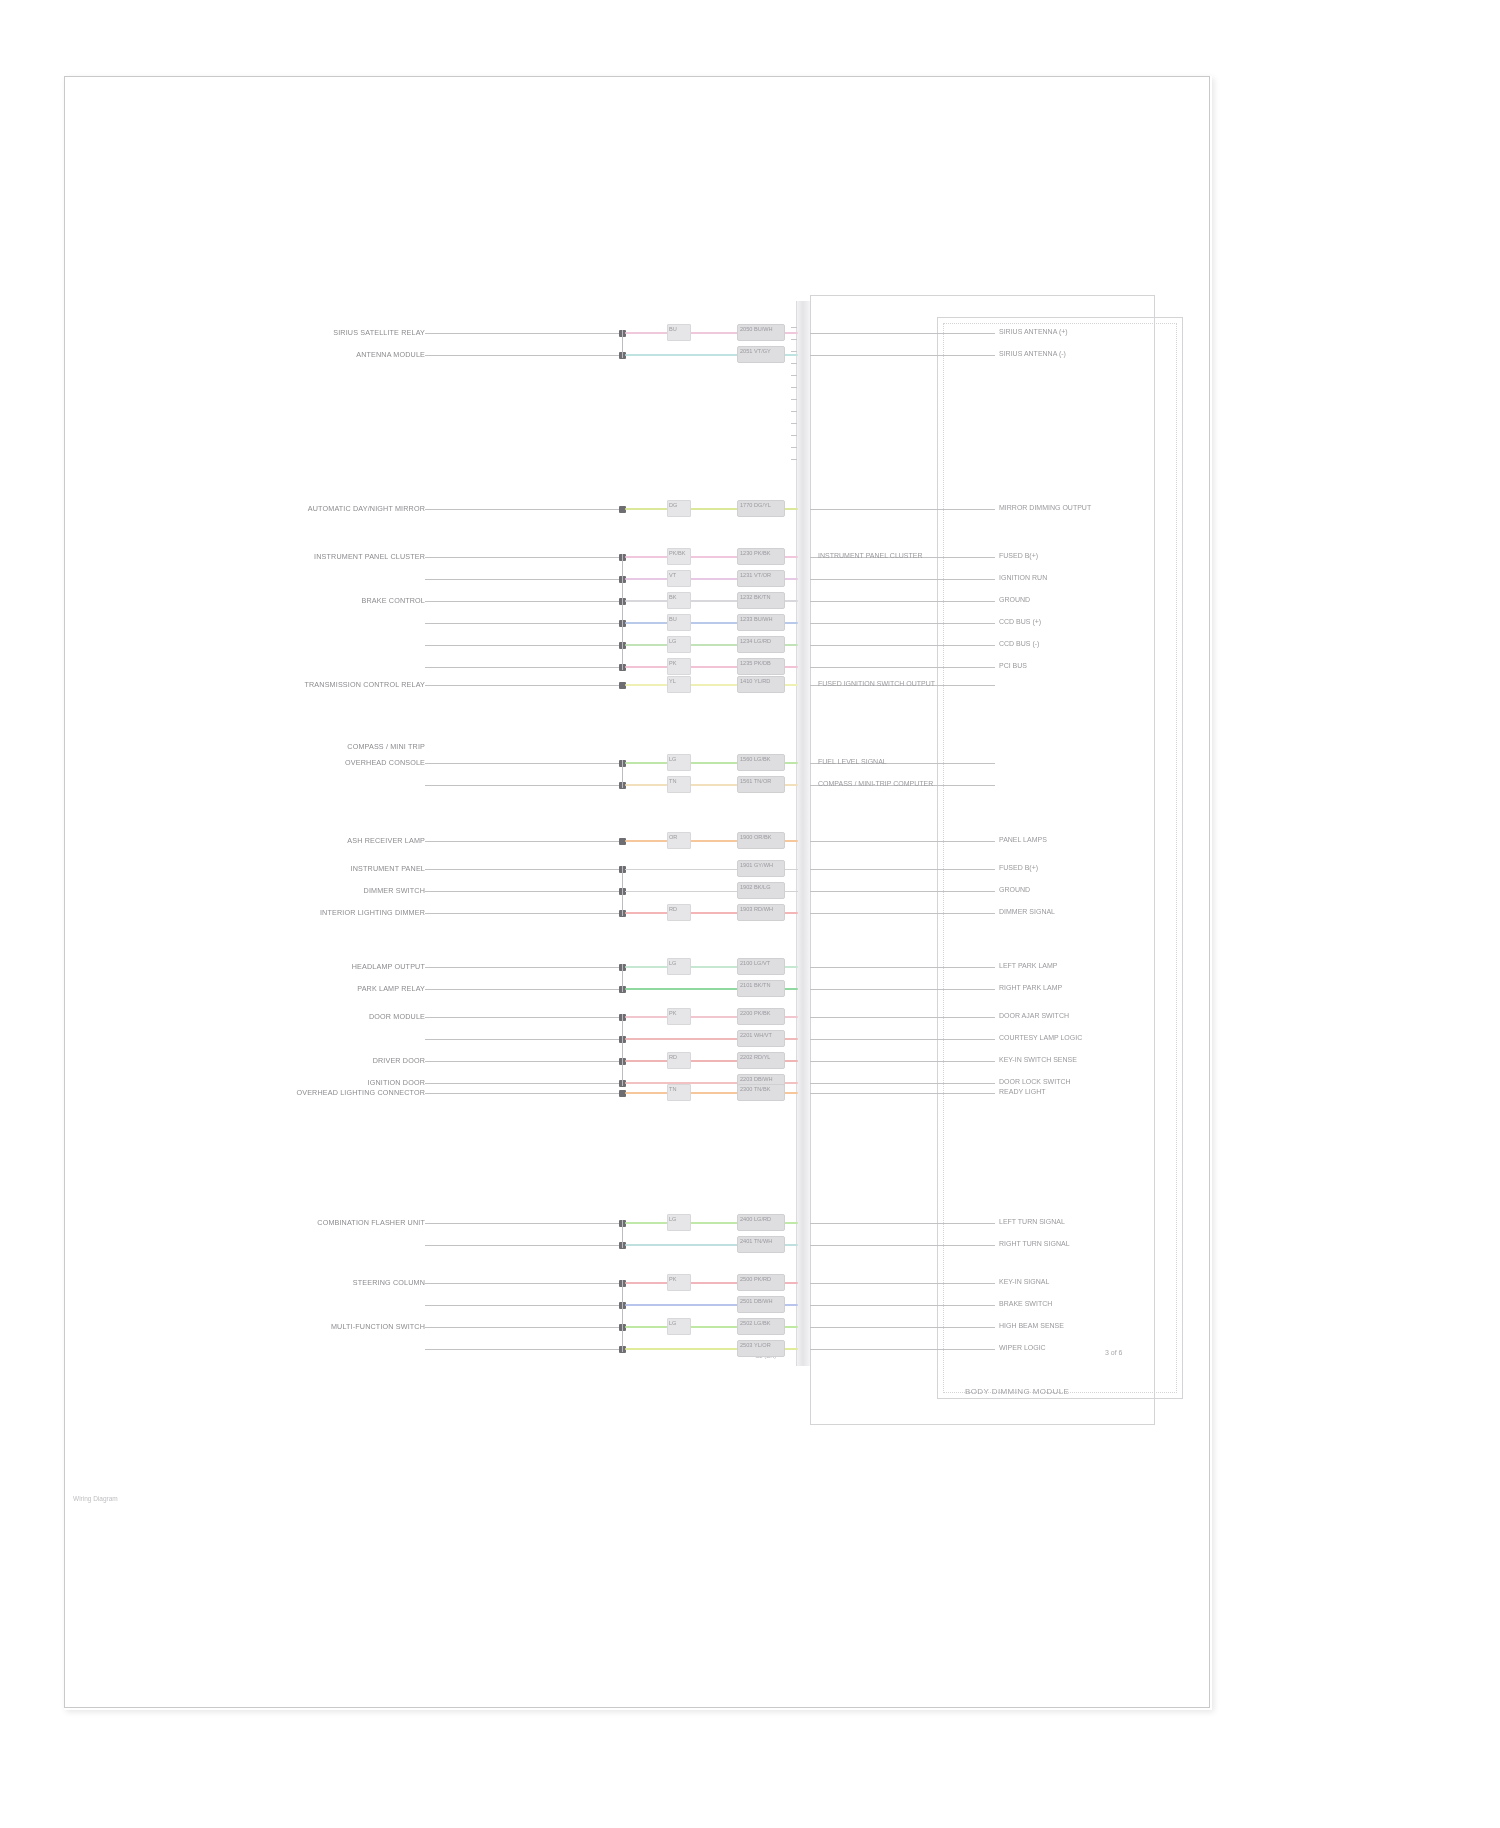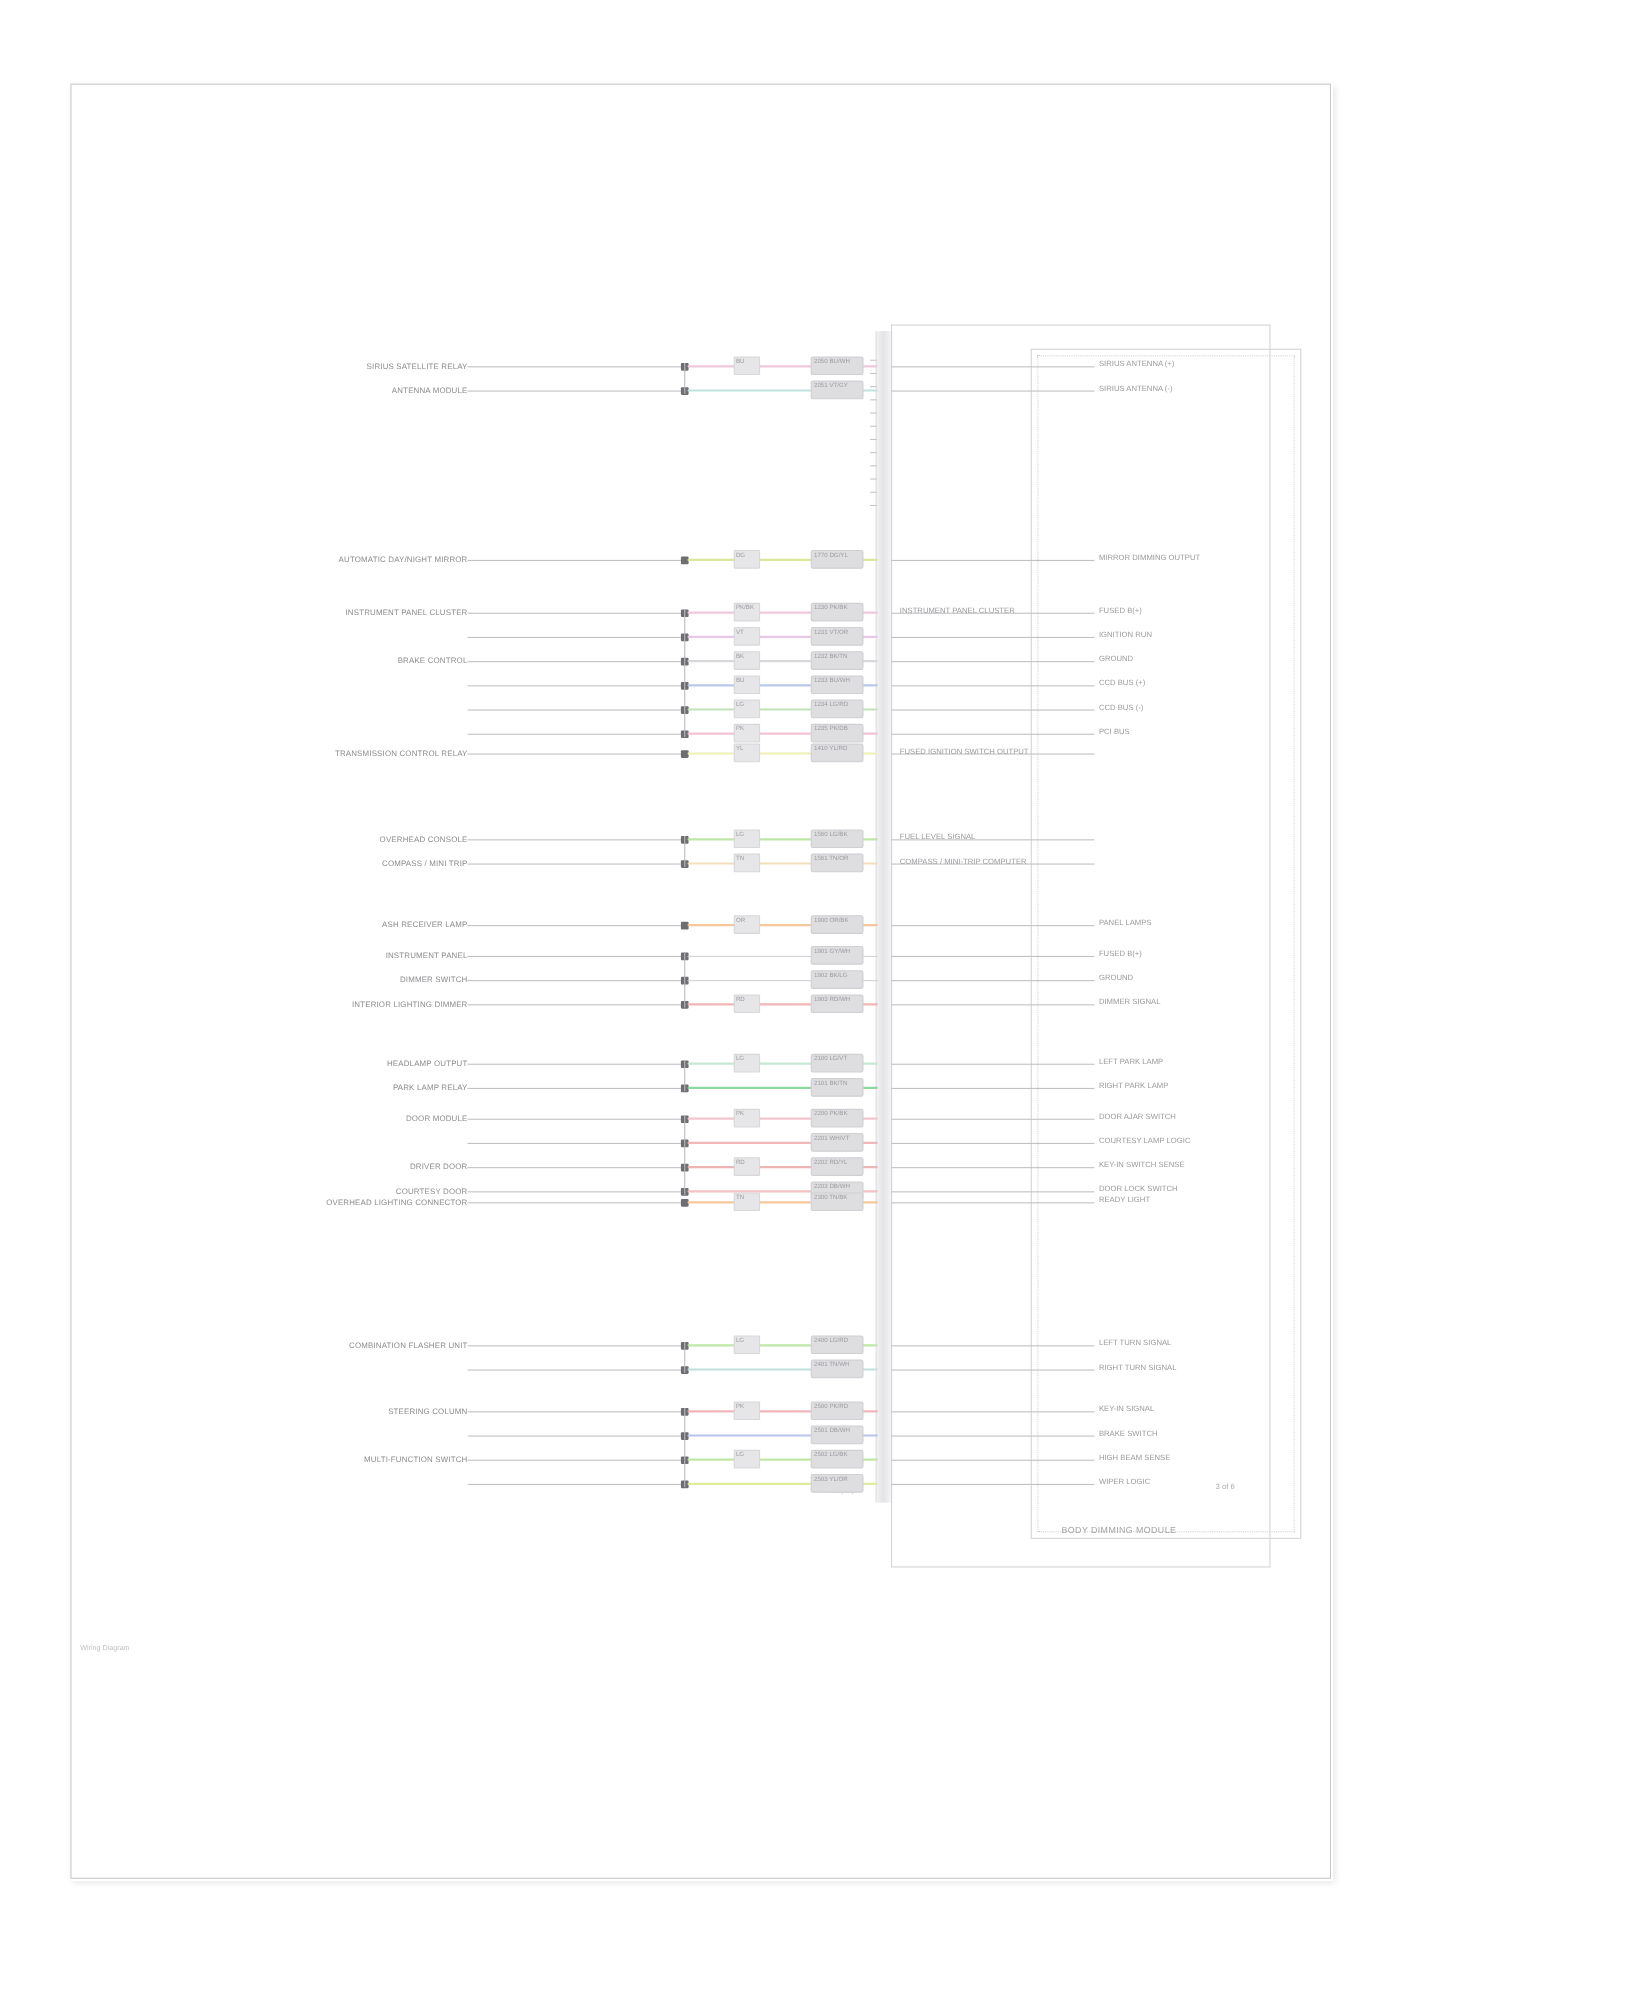--- a/index.html
+++ b/index.html
@@ -174,21 +174,21 @@
       <div class="lbl r strong" style="left: 110px; top: 681px; width: 250px;">OVERHEAD CONSOLE</div>
       <div class="lead" style="left: 360px; top: 686px; width: 194px;"></div>
       <div class="dot" style="left: 554px; top: 683px;"></div>
       <div class="wire" style="left: 560px; top: 685px; width: 173px; background: rgb(191, 230, 169);"></div>
       <div class="box" style="left: 602px; top: 677px; width: 22px; height: 15px;"></div>
       <div class="wirecode" style="left: 604px; top: 679px;">LG</div>
       <div class="cbox" style="left: 672px; top: 677px; width: 46px; height: 15px;"></div>
       <div class="wirecode" style="left: 675px; top: 679px;">1560 LG/BK</div>
       <div class="lead" style="left: 745px; top: 686px; width: 185px;"></div>
       <div class="midlbl" style="left: 753px; top: 681px;">FUEL LEVEL SIGNAL</div>
-      <div class="lbl r strong" style="left: 110px; top: 703px; width: 250px;">COMPASS / MINI TRIP</div>
+      <div class="lbl r strong" style="left: 110px; top: 665px; width: 250px;">COMPASS / MINI TRIP</div>
       <div class="lead" style="left: 360px; top: 708px; width: 194px;"></div>
       <div class="dot" style="left: 554px; top: 705px;"></div>
       <div class="wire" style="left: 560px; top: 707px; width: 173px; background: rgb(241, 224, 187);"></div>
       <div class="box" style="left: 602px; top: 699px; width: 22px; height: 15px;"></div>
       <div class="wirecode" style="left: 604px; top: 701px;">TN</div>
       <div class="cbox" style="left: 672px; top: 699px; width: 46px; height: 15px;"></div>
       <div class="wirecode" style="left: 675px; top: 701px;">1561 TN/OR</div>
       <div class="lead" style="left: 745px; top: 708px; width: 185px;"></div>
       <div class="midlbl" style="left: 753px; top: 703px;">COMPASS / MINI-TRIP COMPUTER</div>
       <div class="vline" style="left: 557px; top: 683px; height: 28px; background: rgb(188, 188, 192);"></div>
@@ -268,21 +268,21 @@
       <div class="lbl r strong" style="left: 110px; top: 979px; width: 250px;">DRIVER DOOR</div>
       <div class="lead" style="left: 360px; top: 984px; width: 194px;"></div>
       <div class="dot" style="left: 554px; top: 981px;"></div>
       <div class="wire" style="left: 560px; top: 983px; width: 173px; background: rgb(239, 181, 181);"></div>
       <div class="box" style="left: 602px; top: 975px; width: 22px; height: 15px;"></div>
       <div class="wirecode" style="left: 604px; top: 977px;">RD</div>
       <div class="cbox" style="left: 672px; top: 975px; width: 46px; height: 15px;"></div>
       <div class="wirecode" style="left: 675px; top: 977px;">2202 RD/YL</div>
       <div class="lead" style="left: 745px; top: 984px; width: 185px;"></div>
       <div class="pinlbl" style="left: 934px; top: 979px;">KEY-IN SWITCH SENSE</div>
-      <div class="lbl r strong" style="left: 110px; top: 1001px; width: 250px;">COURTESY DOOR</div>
+      <div class="lbl r strong" style="left: 110px; top: 1001px; width: 250px;">IGNITION DOOR</div>
       <div class="lead" style="left: 360px; top: 1006px; width: 194px;"></div>
       <div class="dot" style="left: 554px; top: 1003px;"></div>
       <div class="wire" style="left: 560px; top: 1005px; width: 173px; background: rgb(242, 194, 194);"></div>
       <div class="cbox" style="left: 672px; top: 997px; width: 46px; height: 15px;"></div>
       <div class="wirecode" style="left: 675px; top: 999px;">2203 DB/WH</div>
       <div class="lead" style="left: 745px; top: 1006px; width: 185px;"></div>
       <div class="pinlbl" style="left: 934px; top: 1001px;">DOOR LOCK SWITCH</div>
       <div class="vline" style="left: 557px; top: 937px; height: 72px; background: rgb(188, 188, 192);"></div>
       <div class="lbl r strong" style="left: 110px; top: 1011px; width: 250px;">OVERHEAD LIGHTING CONNECTOR</div>
       <div class="lead" style="left: 360px; top: 1016px; width: 194px;"></div>

